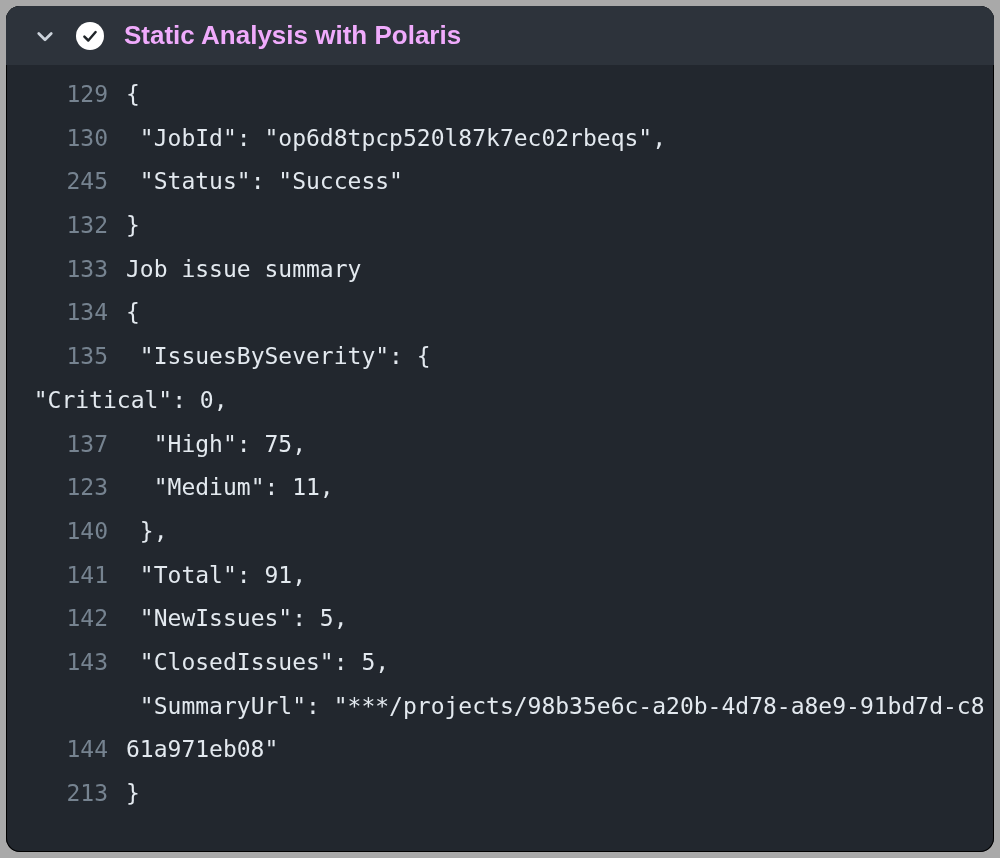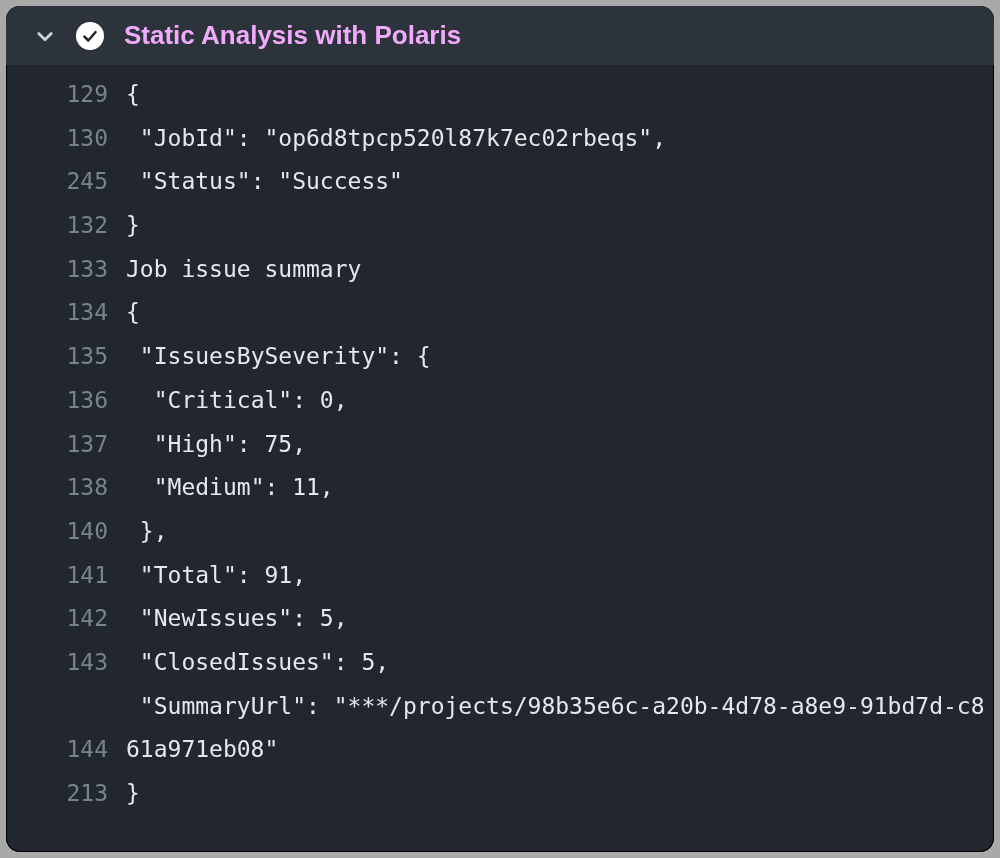--- a/index.html
+++ b/index.html
@@ -116,29 +116,28 @@
       </div>
       <div class="line">
         <span class="lineno">134</span>
         <span class="code">{</span>
       </div>
       <div class="line">
         <span class="lineno">135</span>
         <span class="code"> "IssuesBySeverity": {</span>
       </div>
       <div class="line">
-        <span class="lineno">136</span>
         <span class="code">  "Critical": 0,</span>
       </div>
       <div class="line">
         <span class="lineno">137</span>
         <span class="code">  "High": 75,</span>
       </div>
       <div class="line">
-        <span class="lineno">138</span>
+        <span class="lineno">123</span>
         <span class="code">  "Medium": 11,</span>
       </div>
       <div class="line">
         <span class="lineno">140</span>
         <span class="code"> },</span>
       </div>
       <div class="line">
         <span class="lineno">141</span>
         <span class="code"> "Total": 91,</span>
       </div>

